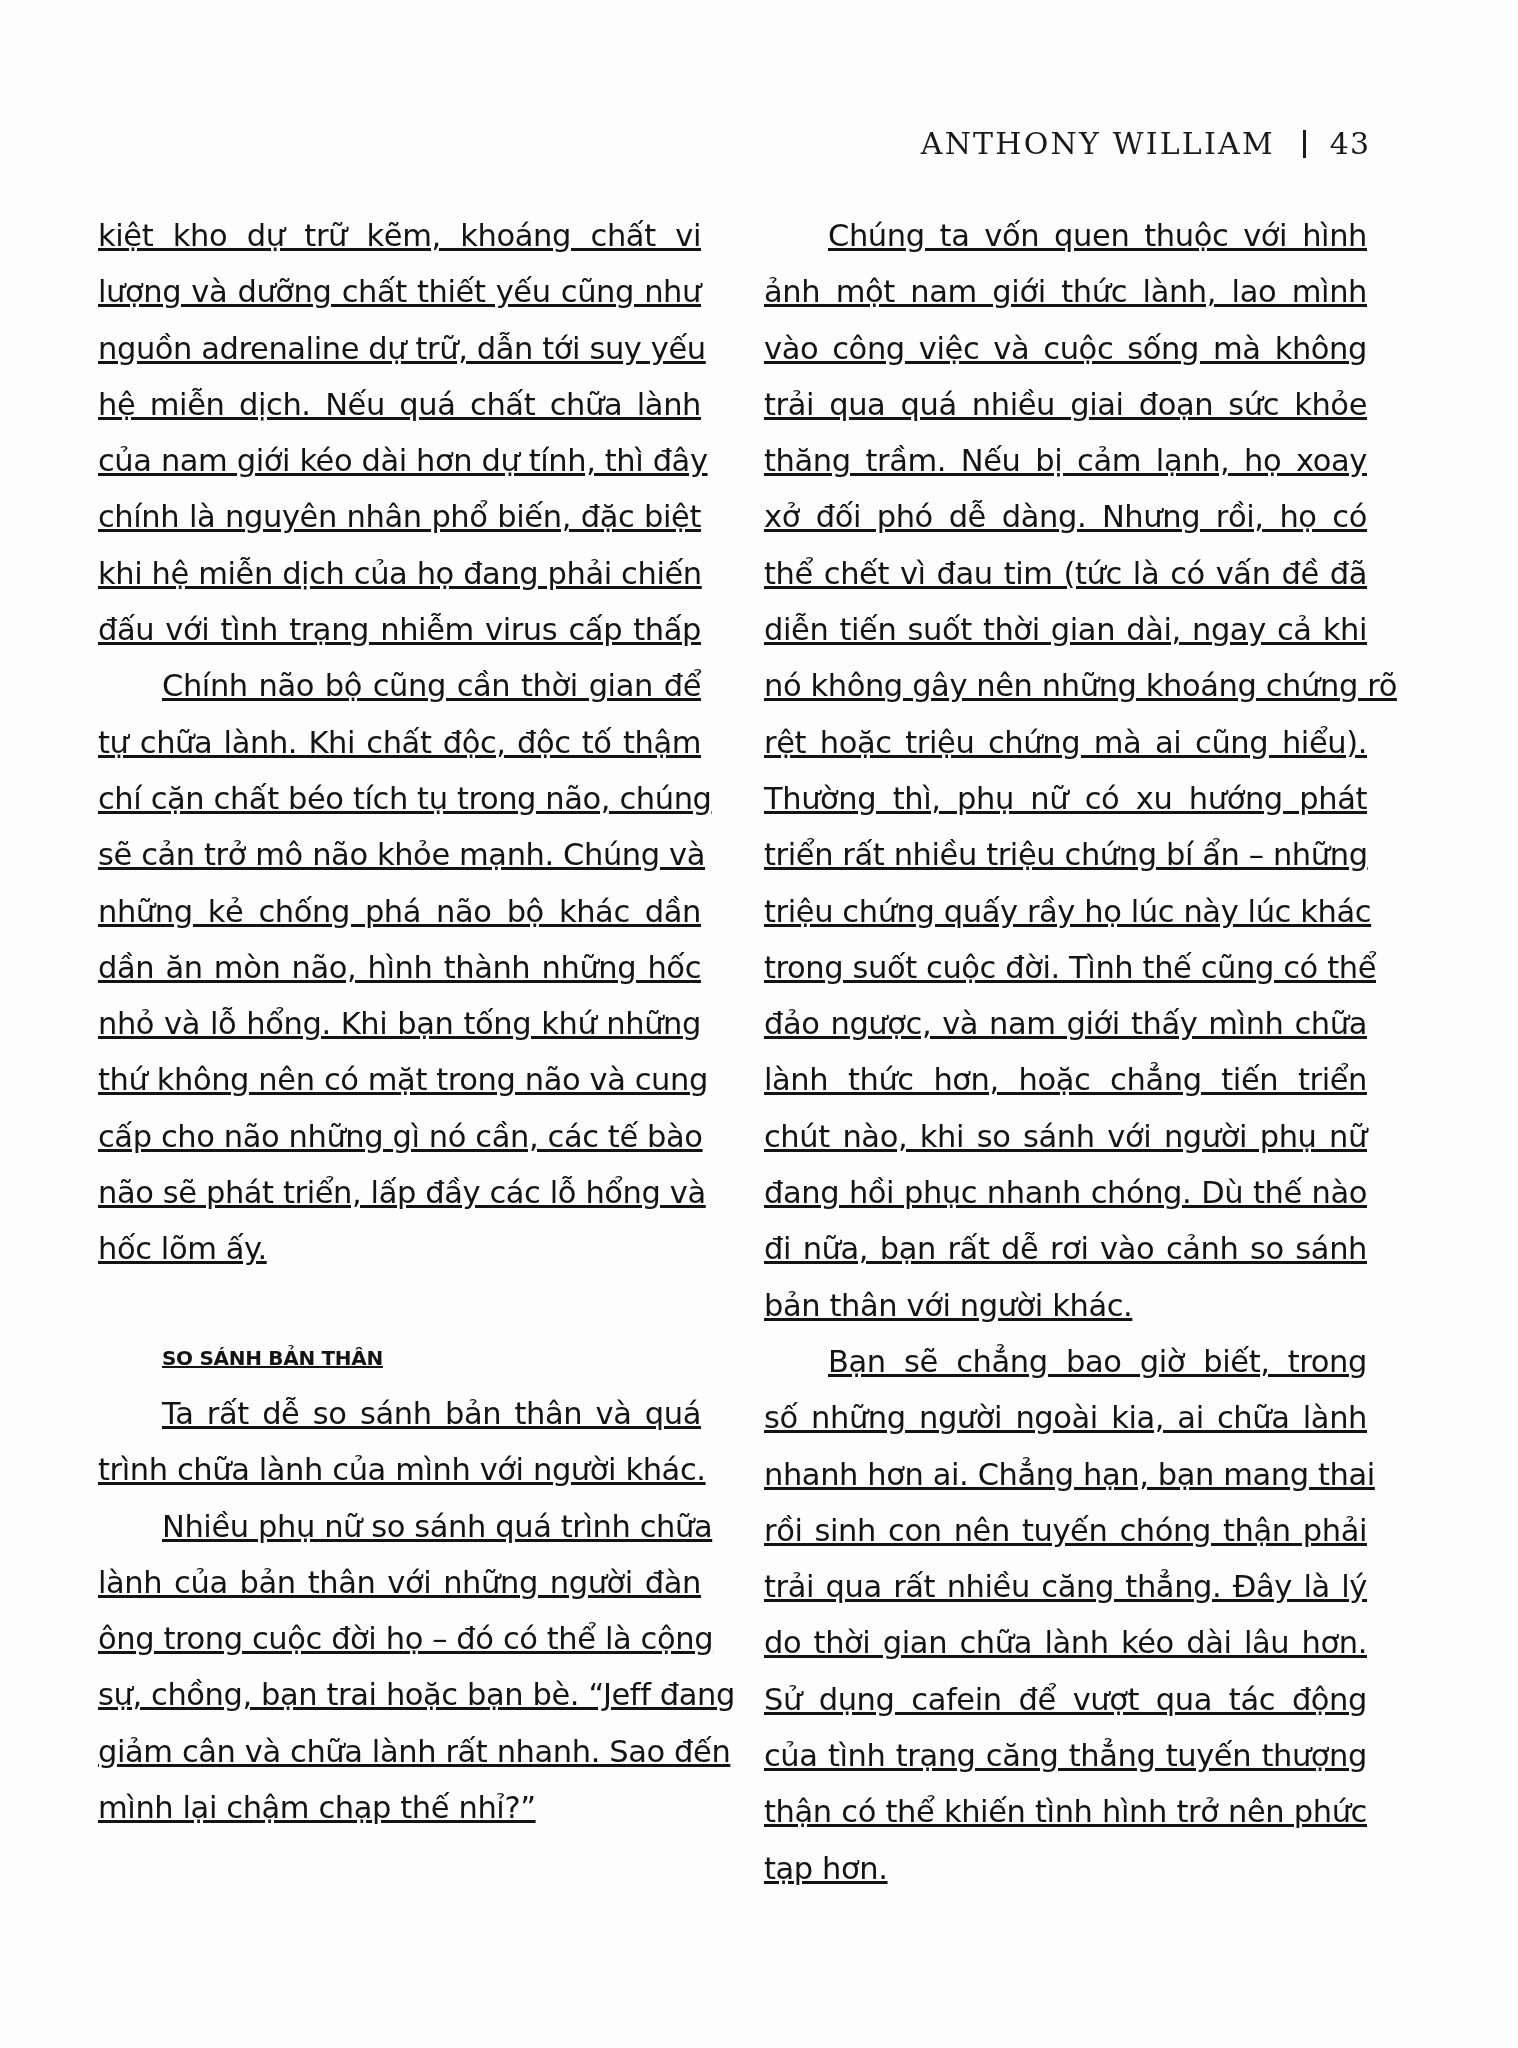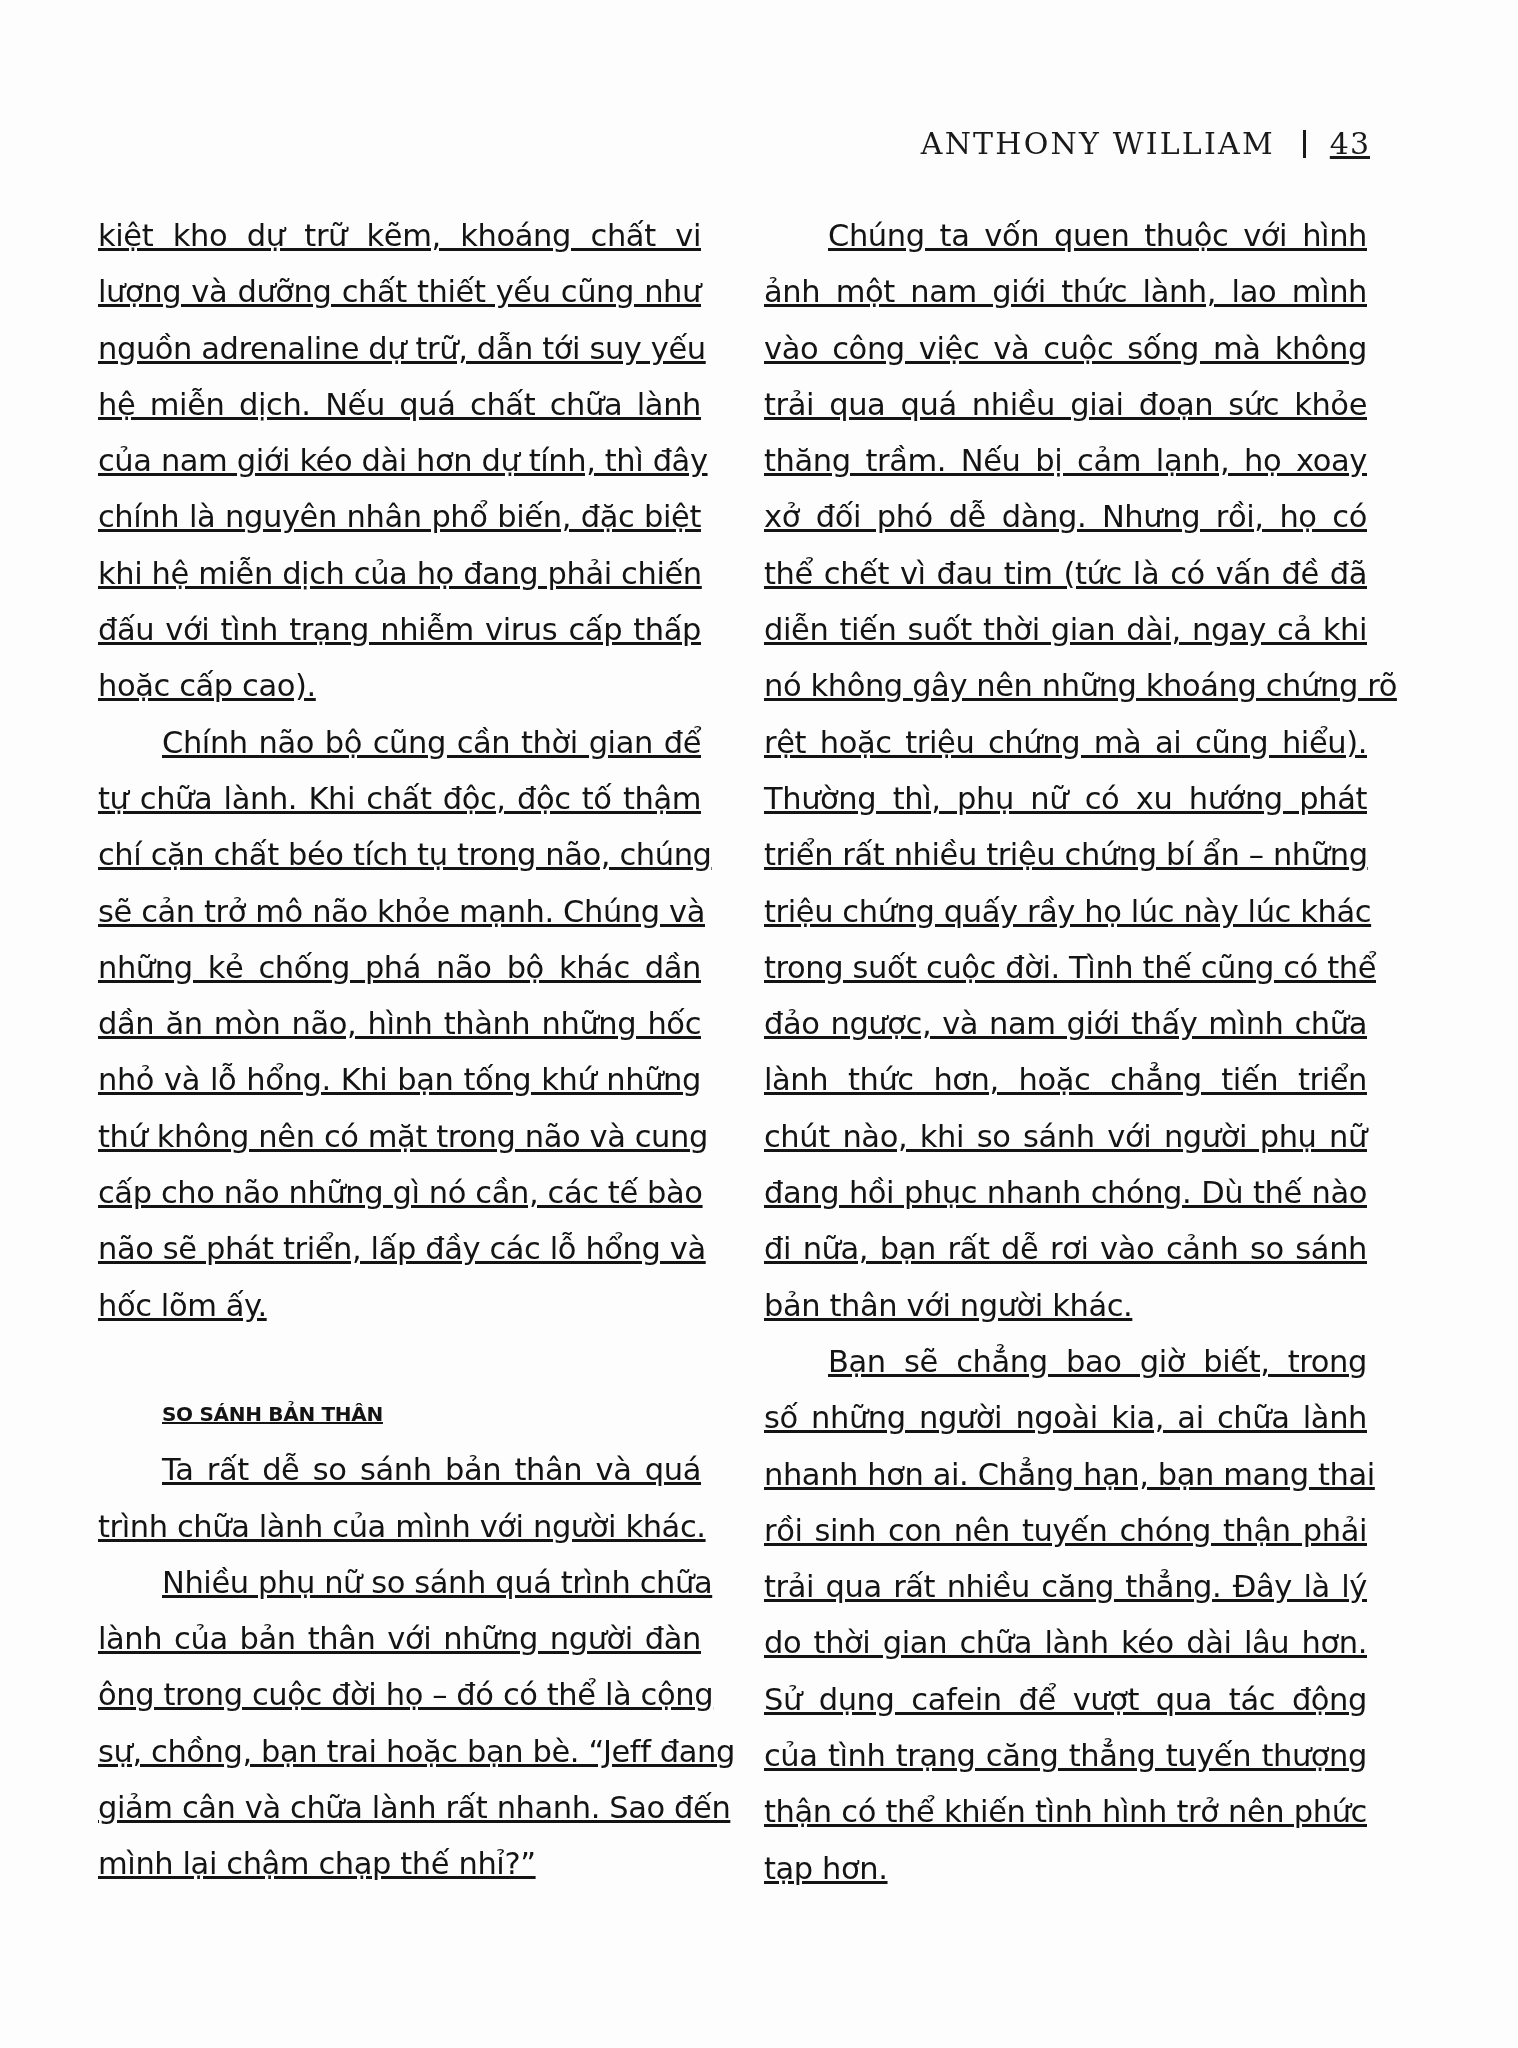--- a/index.html
+++ b/index.html
@@ -21,21 +21,21 @@
     color: #1a1a1a;
     display: flex;
     align-items: center;
   }
   .running-head .sep {
     display: inline-block;
     width: 3px; height: 28px;
     background: #1a1a1a;
     margin: 0 24px 0 28px;
   }
-  .running-head .num { letter-spacing: 1px; text-decoration: underline; }
+  .running-head .num { letter-spacing: 1px; }
   .col {
     position: absolute;
     top: 208px;
     width: 603px;
     text-decoration: underline;
   }
   .col.left { left: 98px; }
   .col.right { left: 764px; }
   .line {
     height: 56.3px;
@@ -70,21 +70,20 @@
 <div class="col left">
   <div>
     <div class="line">kiệt kho dự trữ kẽm, khoáng chất vi</div>
     <div class="line">lượng và dưỡng chất thiết yếu cũng như</div>
     <div class="line">nguồn adrenaline dự trữ, dẫn tới suy yếu</div>
     <div class="line">hệ miễn dịch. Nếu quá chất chữa lành</div>
     <div class="line">của nam giới kéo dài hơn dự tính, thì đây</div>
     <div class="line">chính là nguyên nhân phổ biến, đặc biệt</div>
     <div class="line">khi hệ miễn dịch của họ đang phải chiến</div>
     <div class="line">đấu với tình trạng nhiễm virus cấp thấp</div>
-    <div class="line last">hoặc cấp cao).</div>
   </div>
   <div>
     <div class="line indent">Chính não bộ cũng cần thời gian để</div>
     <div class="line">tự chữa lành. Khi chất độc, độc tố thậm</div>
     <div class="line">chí cặn chất béo tích tụ trong não, chúng</div>
     <div class="line">sẽ cản trở mô não khỏe mạnh. Chúng và</div>
     <div class="line">những kẻ chống phá não bộ khác dần</div>
     <div class="line">dần ăn mòn não, hình thành những hốc</div>
     <div class="line">nhỏ và lỗ hổng. Khi bạn tống khứ những</div>
     <div class="line">thứ không nên có mặt trong não và cung</div>

